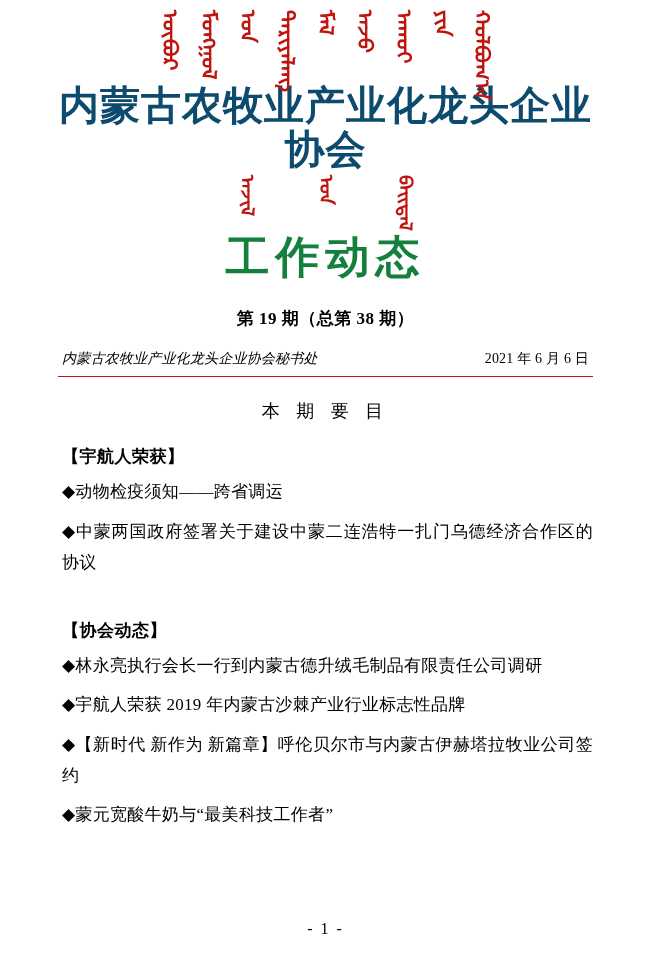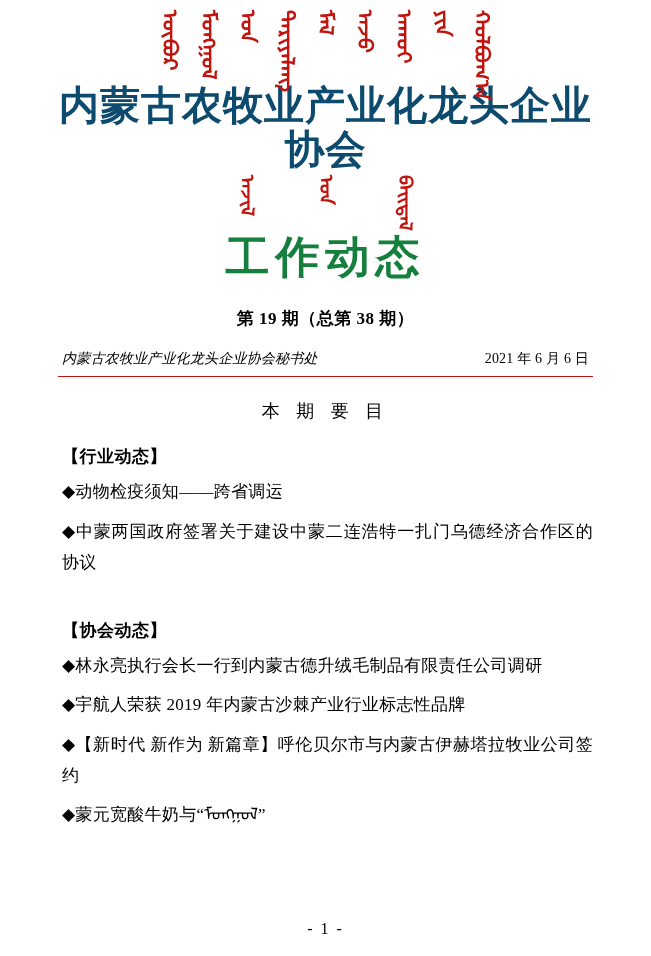--- a/index.html
+++ b/index.html
@@ -170,26 +170,26 @@
 
   <div class="meta-row">
     <span class="publisher">内蒙古农牧业产业化龙头企业协会秘书处</span>
     <span class="date">2021 年 6 月 6 日</span>
   </div>
 
   <hr class="rule">
 
   <div class="contents-title">本 期 要 目</div>
 
-  <div class="section-head">【行业动态】</div>
+  <div class="section-head">【宇航人荣获】</div>
   <div class="entry">◆动物检疫须知——跨省调运</div>
   <div class="entry">◆中蒙两国政府签署关于建设中蒙二连浩特一扎门乌德经济合作区的协议</div>
 
   <div class="gap-block"></div>
 
   <div class="section-head">【协会动态】</div>
   <div class="entry">◆林永亮执行会长一行到内蒙古德升绒毛制品有限责任公司调研</div>
   <div class="entry">◆宇航人荣获 2019 年内蒙古沙棘产业行业标志性品牌</div>
   <div class="entry">◆【新时代 新作为 新篇章】呼伦贝尔市与内蒙古伊赫塔拉牧业公司签约</div>
-  <div class="entry">◆蒙元宽酸牛奶与“ᠮᠣᠩᠭᠣᠯ”</div>
+  <div class="entry">◆蒙元宽酸牛奶与“最美科技工作者”</div>
 
   <div class="page-number">- 1 -</div>
 </div>
 
 </body></html>

